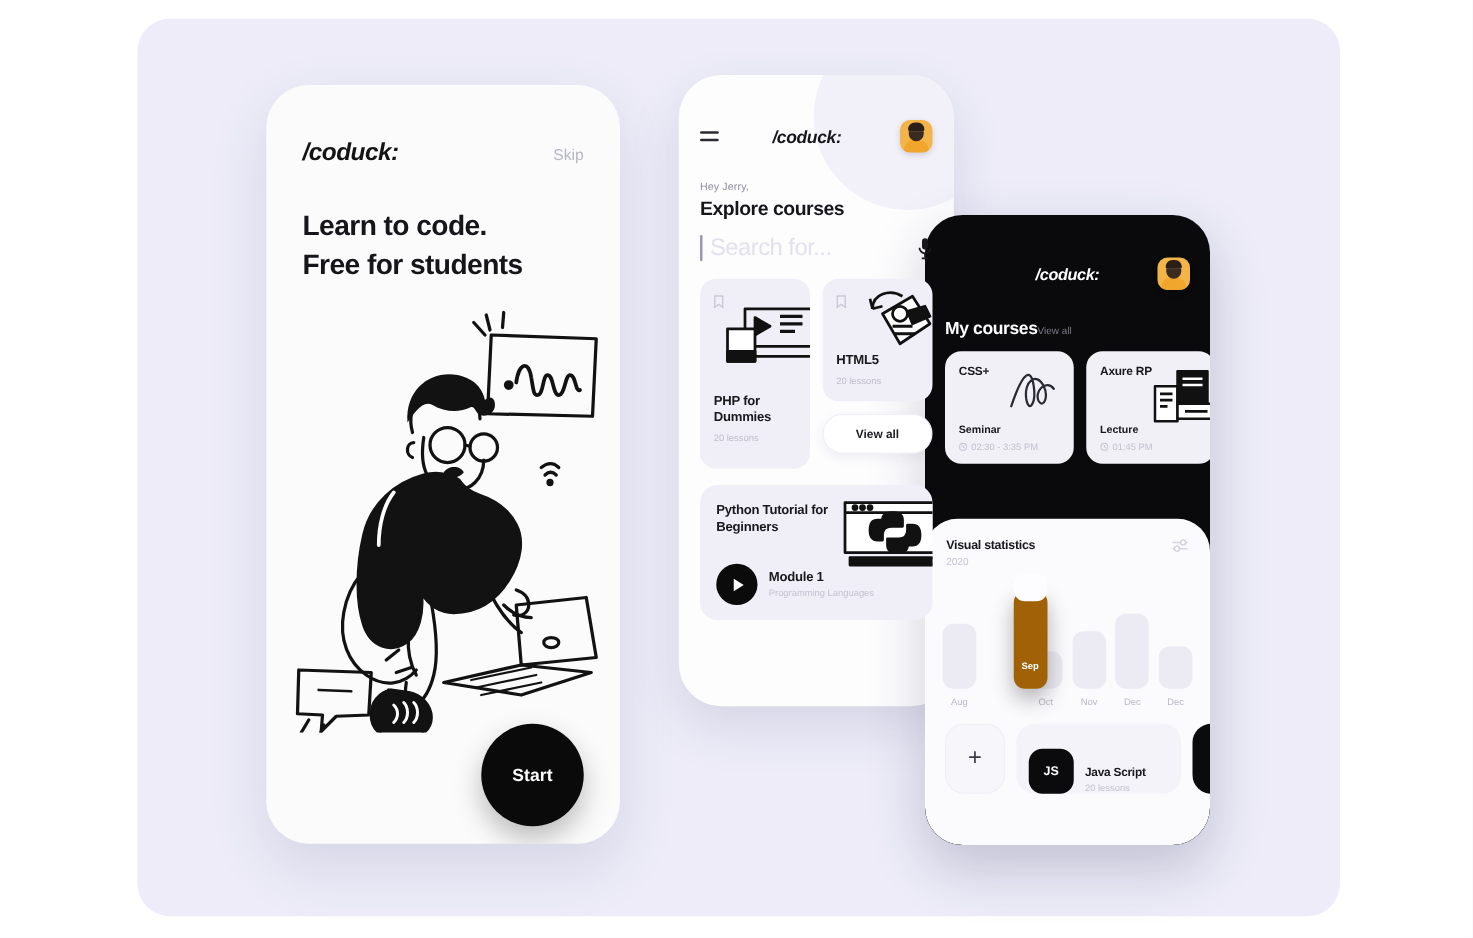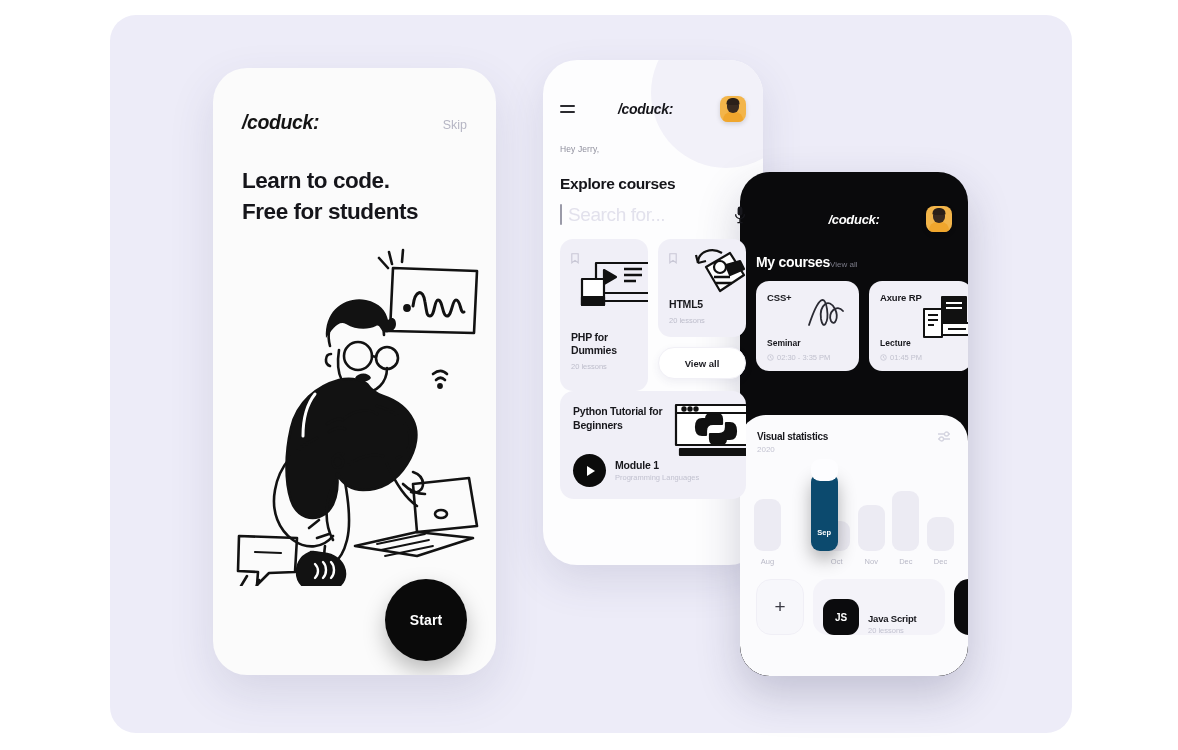--- a/index.html
+++ b/index.html
@@ -100,21 +100,21 @@
     position: absolute; left: 50%; top: 9px; transform: translateX(-50%);
     width: 12px; height: 8px; border-radius: 0 0 7px 7px; background: #3a2b20;
   }
   .avatar .body {
     position: absolute; left: 50%; bottom: 0; transform: translateX(-50%);
     width: 20px; height: 10px; border-radius: 8px 8px 0 0; background: #f0a62d;
   }
 
   .greet { margin-top: 22px; font-size: 8.5px; color: #8f8f9d; letter-spacing: .1px; }
   .explore {
-    margin-top: 21px; font-size: 15.5px; font-weight: 700;
+    margin-top: 5px; font-size: 15.5px; font-weight: 700;
     color: #15151a; letter-spacing: -.35px;
   }
   .search-row {
     margin-top: 11px; display: flex; align-items: center; gap: 6px;
   }
   .search-caret { width: 2px; height: 21px; background: #9a9aa8; border-radius: 2px; }
   .search-ph {
     flex: 1; font-size: 19px; color: #e2e1ec; font-weight: 400;
     letter-spacing: -.4px; line-height: 1;
   }
@@ -141,21 +141,21 @@
 
   .viewall-btn {
     margin-top: 10px; width: 88px; height: 32px; border-radius: 16px;
     background: #ffffff; border: 1px solid #f1f0f6;
     display: flex; align-items: center; justify-content: center;
     font-size: 9.5px; font-weight: 700; color: #1b1b21; cursor: pointer;
     box-shadow: 0 3px 9px rgba(60,60,110,.07);
   }
 
   .py-card {
-    width: 186px; height: 108px; border-radius: 14px;
+    margin-top: 13px; width: 186px; height: 108px; border-radius: 14px;
     background: #f0eff7; position: relative; overflow: hidden; padding: 13px 13px 0 13px;
   }
   .py-title {
     font-size: 10.5px; font-weight: 700; color: #18181d; line-height: 1.34;
     letter-spacing: -.2px; width: 108px;
   }
   .py-play-row {
     position: absolute; left: 13px; bottom: 12px; display: flex; align-items: center; gap: 9px;
   }
   .play-circle {
@@ -225,21 +225,21 @@
     position: relative; height: 104px; margin: 8px 14px 0 14px;
     display: flex; align-items: flex-end; justify-content: space-between;
   }
   .bar-wrap {
     width: 27px; display: flex; flex-direction: column; align-items: center; cursor: pointer;
   }
   .bar { width: 27px; border-radius: 9px; background: #ecebf3; }
   .bar-lab { font-size: 7.5px; color: #b9b9c7; margin-top: 6px; }
   .bar-wrap.active { position: relative; }
   .bar-wrap.active .bar {
-    background: #0c4a6e; position: relative;
+    background: #a16207; position: relative;
     box-shadow: 0 8px 18px rgba(0,0,0,.3);
     margin-left: 44px;
   }
   .bar-wrap.active .bar .cap {
     position: absolute; left: 0; top: -14px; width: 27px; height: 22px;
     border-radius: 9px; background: #fdfdff;
   }
   .bar-wrap.active .bar .inlab {
     position: absolute; left: 0; bottom: 14px; width: 27px; text-align: center;
     font-size: 7.5px; color: #ffffff; font-weight: 700;

